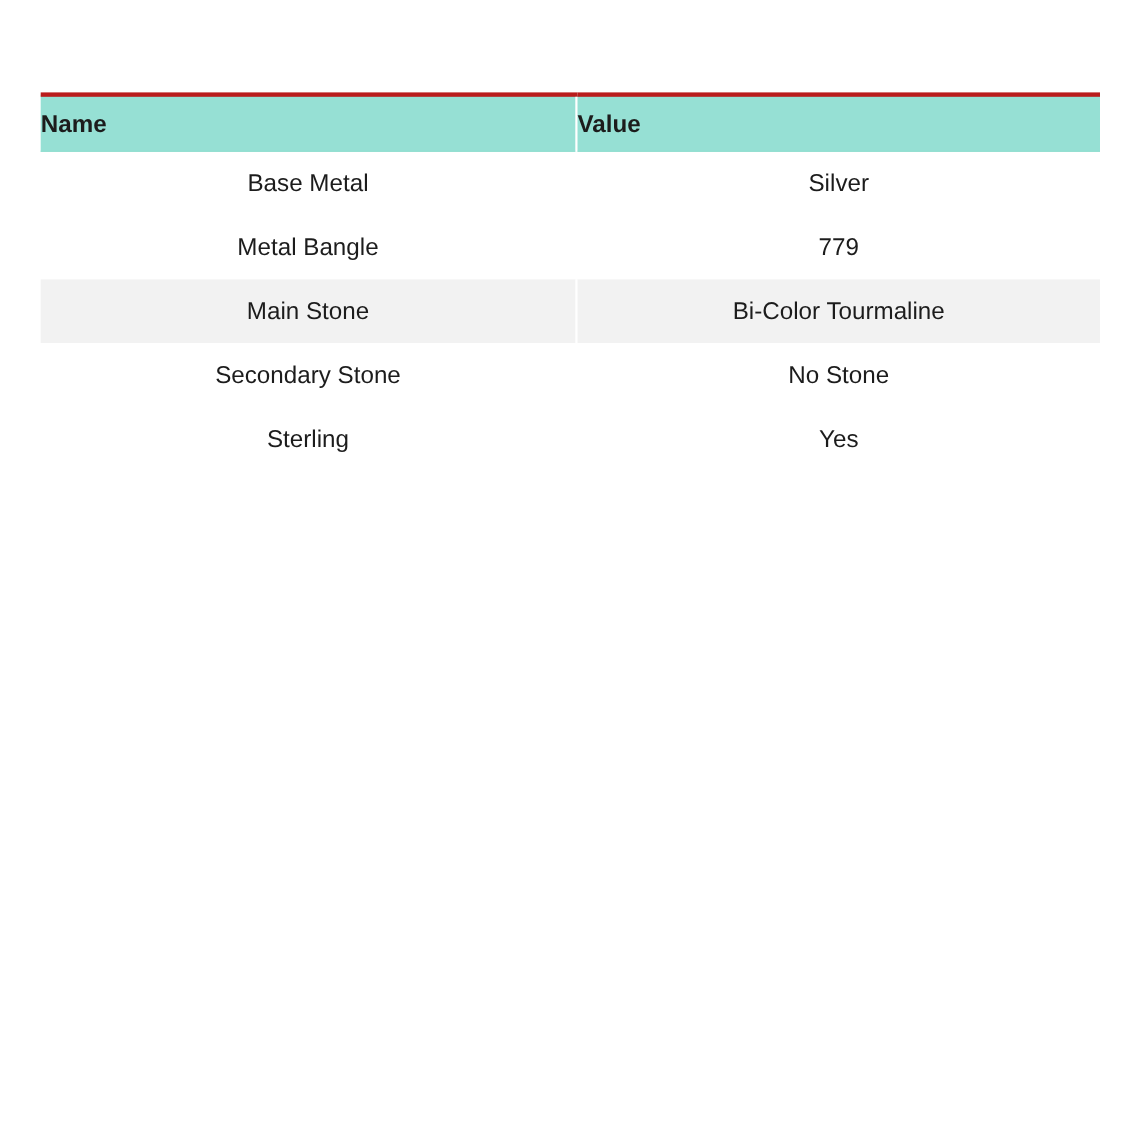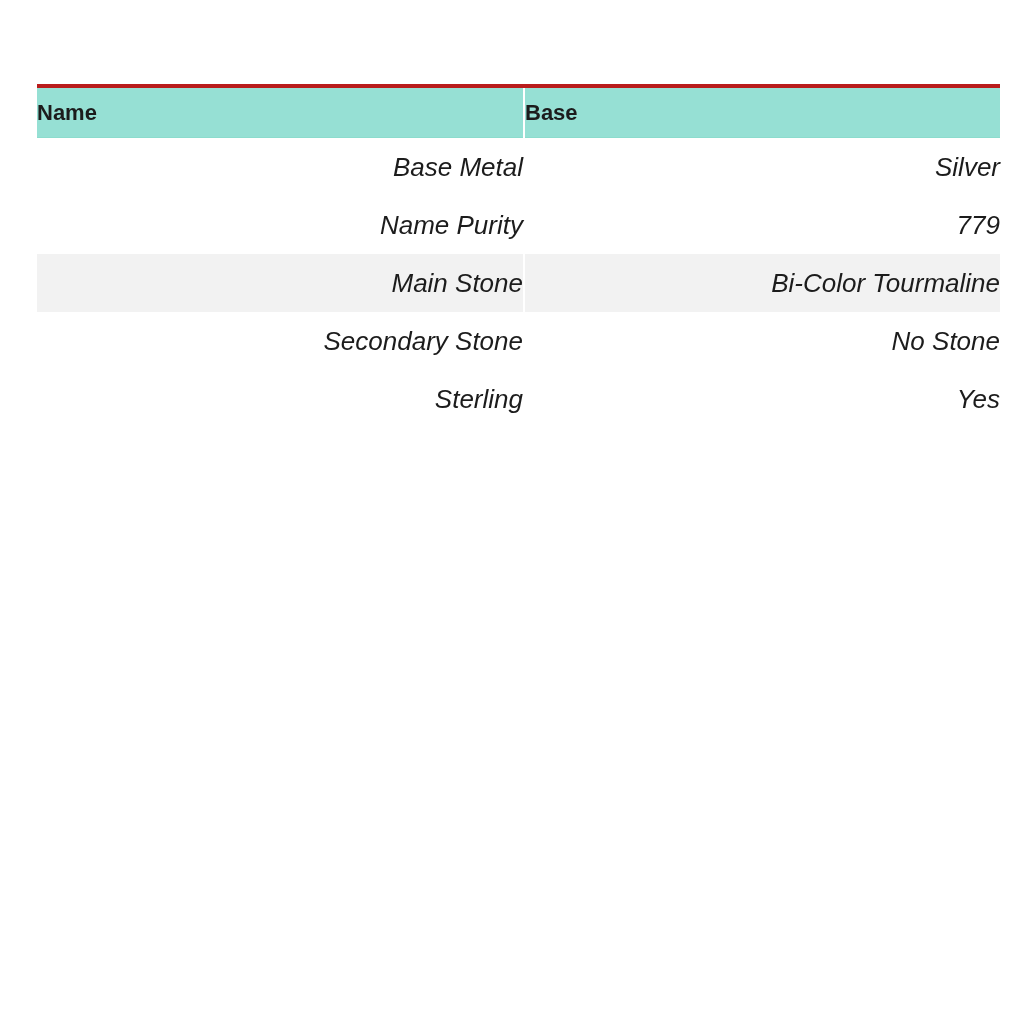--- a/index.html
+++ b/index.html
@@ -38,27 +38,26 @@
     font-size: 22px;
     font-weight: 700;
     text-align: left;
     vertical-align: middle;
     padding: 0;
     border-top: 4px solid #b91c1c;
     border-bottom: 1px solid #8cdccd;
   }
   table.spec-table td {
     height: 58px;
-    font-size: 26px;
+    font-size: 22px;
     font-weight: 400;
-    text-align: right;
+    text-align: center;
     vertical-align: middle;
     padding: 0;
     background: #ffffff;
-    font-style: italic;
   }
   table.spec-table tr.alt td { background: #f2f2f2; }
 
   
   th.name-col, td.name-col { padding-left: 35px; }
   
   th.value-col, td.value-col {
     padding-left: 19px;
     border-left: 2px solid #ffffff;
   }
@@ -69,30 +68,30 @@
 <div class="page">
   <div class="spec-table-wrap">
     <table class="spec-table">
       <colgroup>
         <col class="col-name">
         <col class="col-value">
       </colgroup>
       <thead>
         <tr>
           <th class="name-col">Name</th>
-          <th class="value-col">Base</th>
+          <th class="value-col">Value</th>
         </tr>
       </thead>
       <tbody>
         <tr>
           <td class="name-col">Base Metal</td>
           <td class="value-col">Silver</td>
         </tr>
         <tr>
-          <td class="name-col">Name Purity</td>
+          <td class="name-col">Metal Bangle</td>
           <td class="value-col">779</td>
         </tr>
         <tr class="alt">
           <td class="name-col">Main Stone</td>
           <td class="value-col">Bi-Color Tourmaline</td>
         </tr>
         <tr>
           <td class="name-col">Secondary Stone</td>
           <td class="value-col">No Stone</td>
         </tr>

